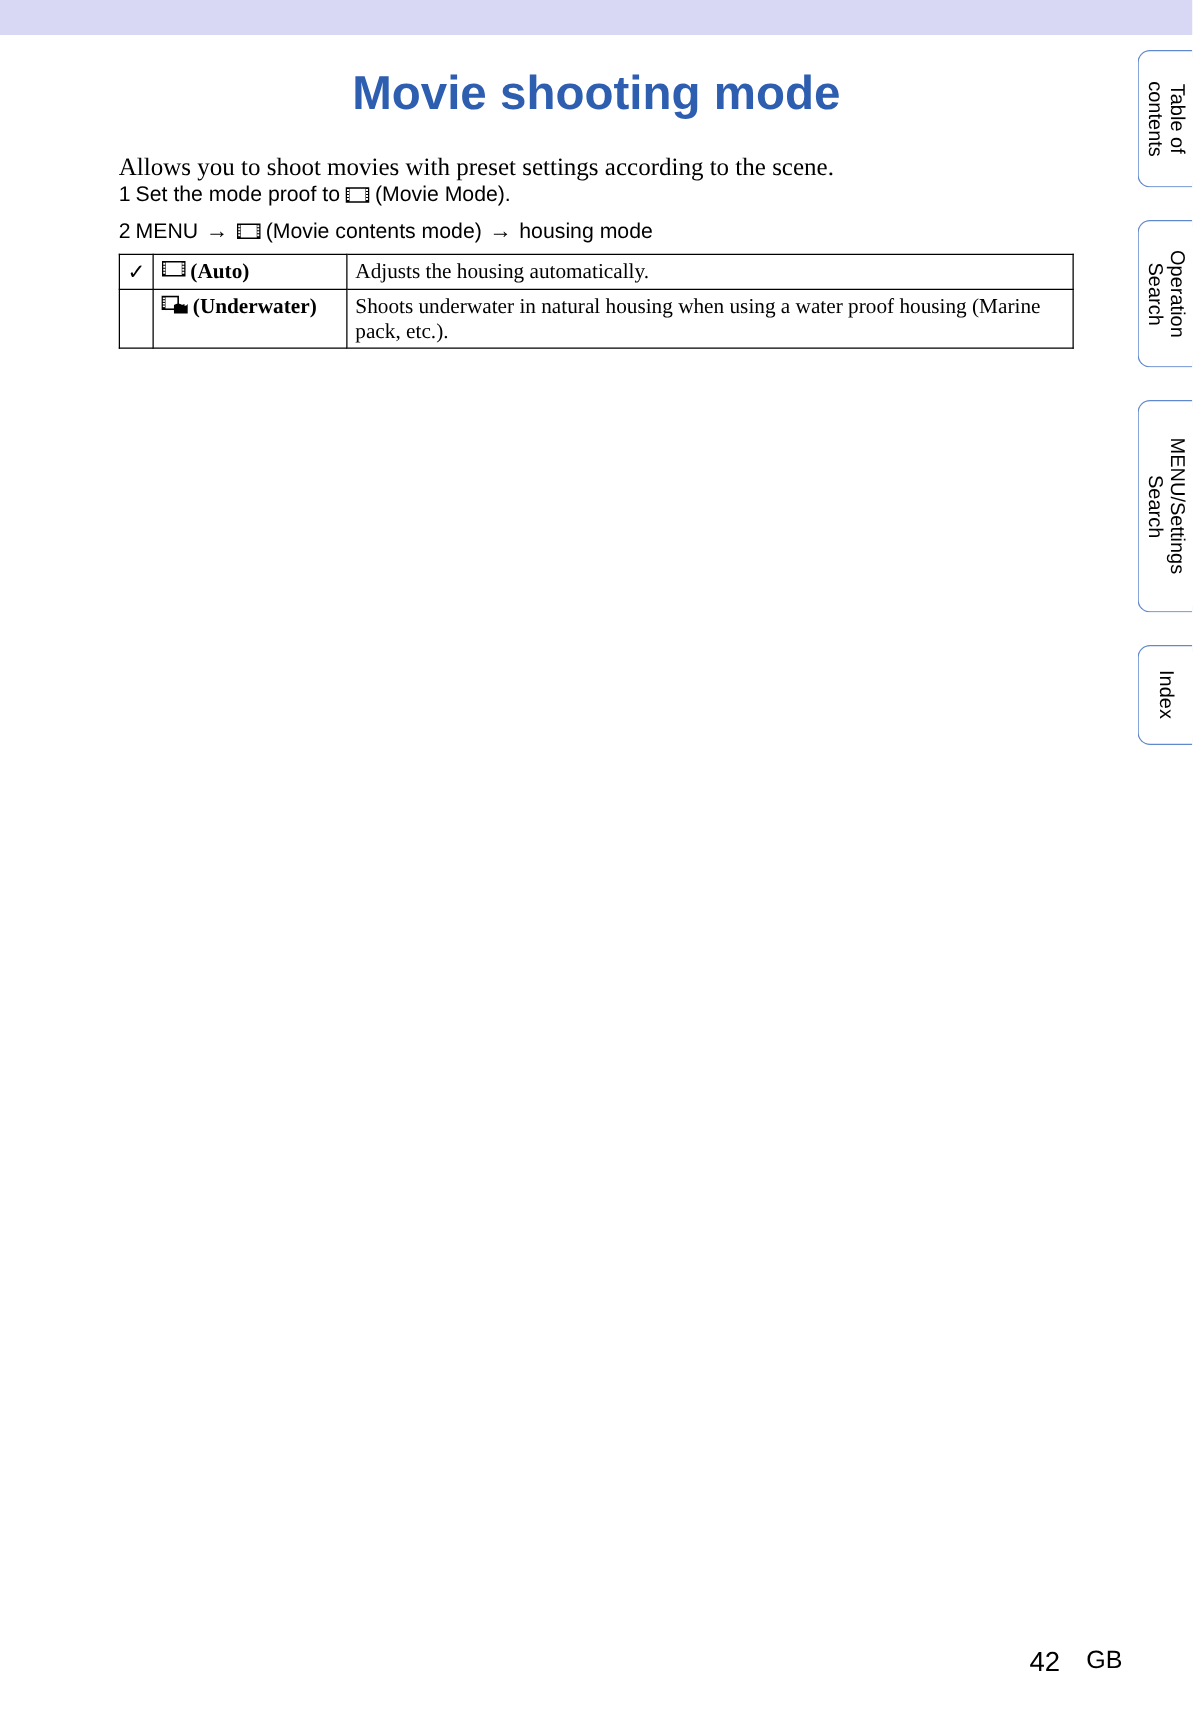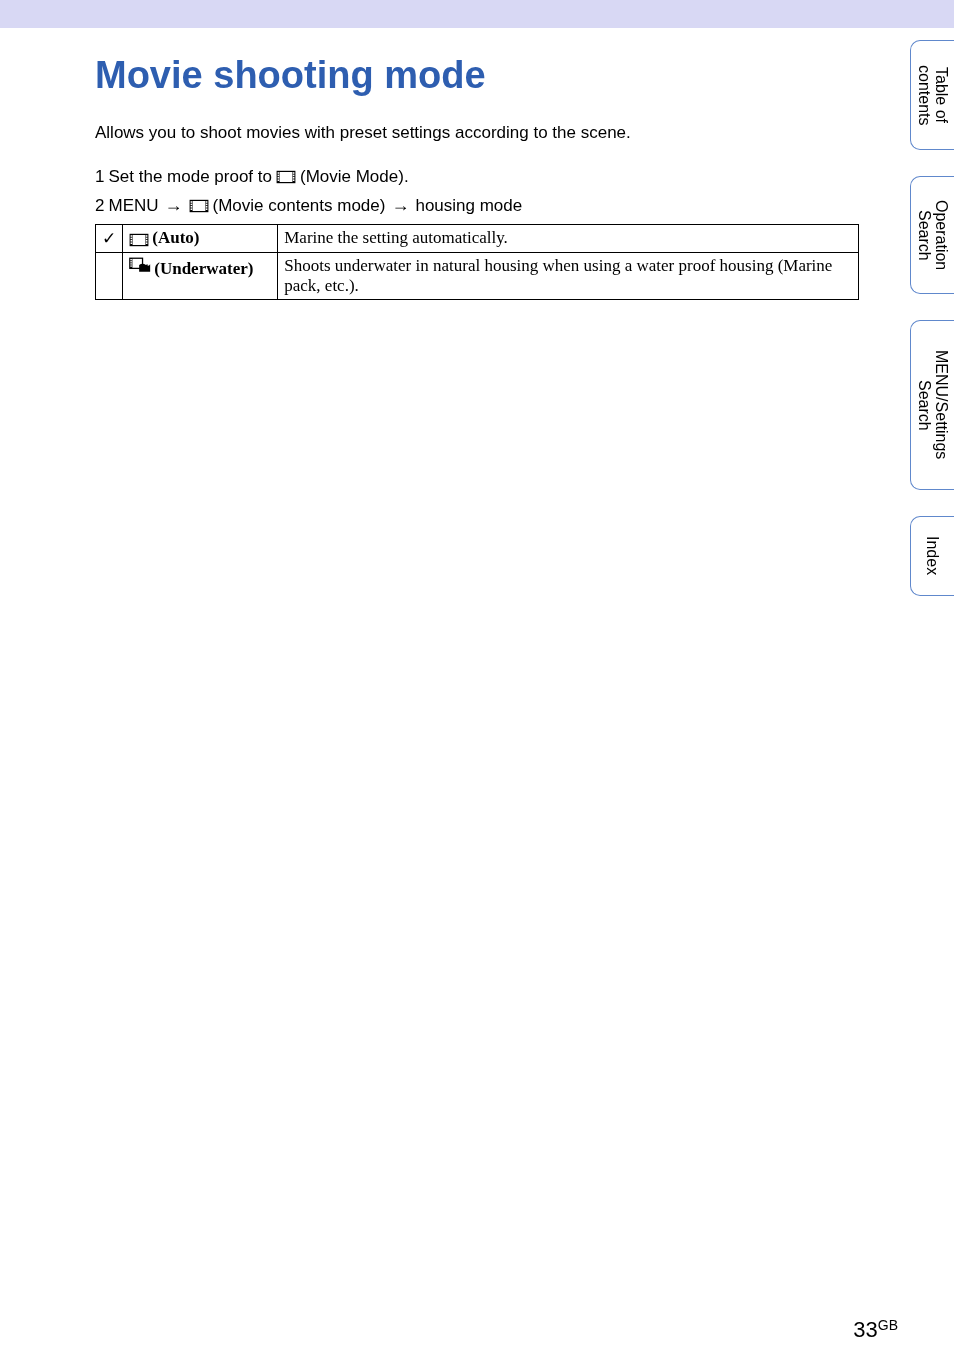--- a/index.html
+++ b/index.html
@@ -21,25 +21,26 @@
     }
     .content-area {
       padding: 20px 95px 0 95px;
     }
     .page-title {
       color: #2e5eb0;
       font-size: 38px;
       font-weight: bold;
       margin-bottom: 26px;
       margin-top: 6px;
+      text-align: center;
     }
     .intro-text {
-      font-family: Liberation Sans, sans-serif;
-      font-size: 17px;
-      margin-bottom: 24px;
+      font-family: Liberation Serif, serif;
+      font-size: 20px;
+      margin-bottom: 0;
     }
     .step-line {
       font-size: 17px;
       margin-bottom: 8px;
       display: flex;
       align-items: center;
       gap: 4px;
     }
     .step-num {
       font-family: Arial, sans-serif;
@@ -74,21 +75,21 @@
       text-align: center;
       font-family: Arial, sans-serif;
     }
     .mode-label-cell {
       width: 155px;
       font-family: Arial, sans-serif;
       font-weight: bold;
     }
     .mode-label-cell .mode-label-inner {
       display: flex;
-      align-items: flex-end;
+      align-items: flex-start;
       gap: 3px;
     }
     .side-tabs {
       position: absolute;
       right: 0;
       top: 40px;
       display: flex;
       flex-direction: column;
       gap: 26px;
       align-items: center;
@@ -124,22 +125,23 @@
     .tab-4 .side-tab-box { height: 80px; }
     .page-footer {
       position: absolute;
       bottom: 26px;
       right: 56px;
       font-family: Arial, sans-serif;
       font-size: 22px;
       color: #000;
     }
     .page-footer-sup {
-      font-size: 14px;
+      font-size: 20px;
       vertical-align: top;
+      margin-left: 21px;
     }
     .underwater-icon svg {
       width: 22px;
       height: 18px;
     }
   </style>
 </head>
 <body>
 
 <div class="top-banner"></div>
@@ -211,21 +213,21 @@
               <rect x="1.5" y="13" width="2" height="2" fill="#fff"></rect>
               <rect x="20.5" y="4" width="2" height="2" fill="#fff"></rect>
               <rect x="20.5" y="7" width="2" height="2" fill="#fff"></rect>
               <rect x="20.5" y="10" width="2" height="2" fill="#fff"></rect>
               <rect x="20.5" y="13" width="2" height="2" fill="#fff"></rect>
             </svg>
           </span>
           <span>(Auto)</span>
         </span>
       </td>
-      <td>Marine the setting automatically.</td>
+      <td>Adjusts the housing automatically.</td>
     </tr>
     <tr>
       <td class="checkmark-cell"></td>
       <td class="mode-label-cell">
         <span class="mode-label-inner">
           <span class="underwater-icon">
             <svg viewBox="0 0 26 20">
               <rect x="1" y="2" width="15" height="12" fill="none" stroke="#000" stroke-width="1.5"></rect>
               <rect x="1" y="2" width="3" height="12" fill="#000"></rect>
               <rect x="1.5" y="3" width="2" height="1.5" fill="#fff"></rect>
@@ -265,14 +267,14 @@
     </div>
   </div>
   <div class="side-tab tab-4">
     <div class="side-tab-box">
       <span class="side-tab-text">Index</span>
     </div>
   </div>
 </div>
 
 <div class="page-footer">
-  <span>33</span><span class="page-footer-sup">GB</span>
+  <span>42</span><span class="page-footer-sup">GB</span>
 </div>
 
 </body></html>

